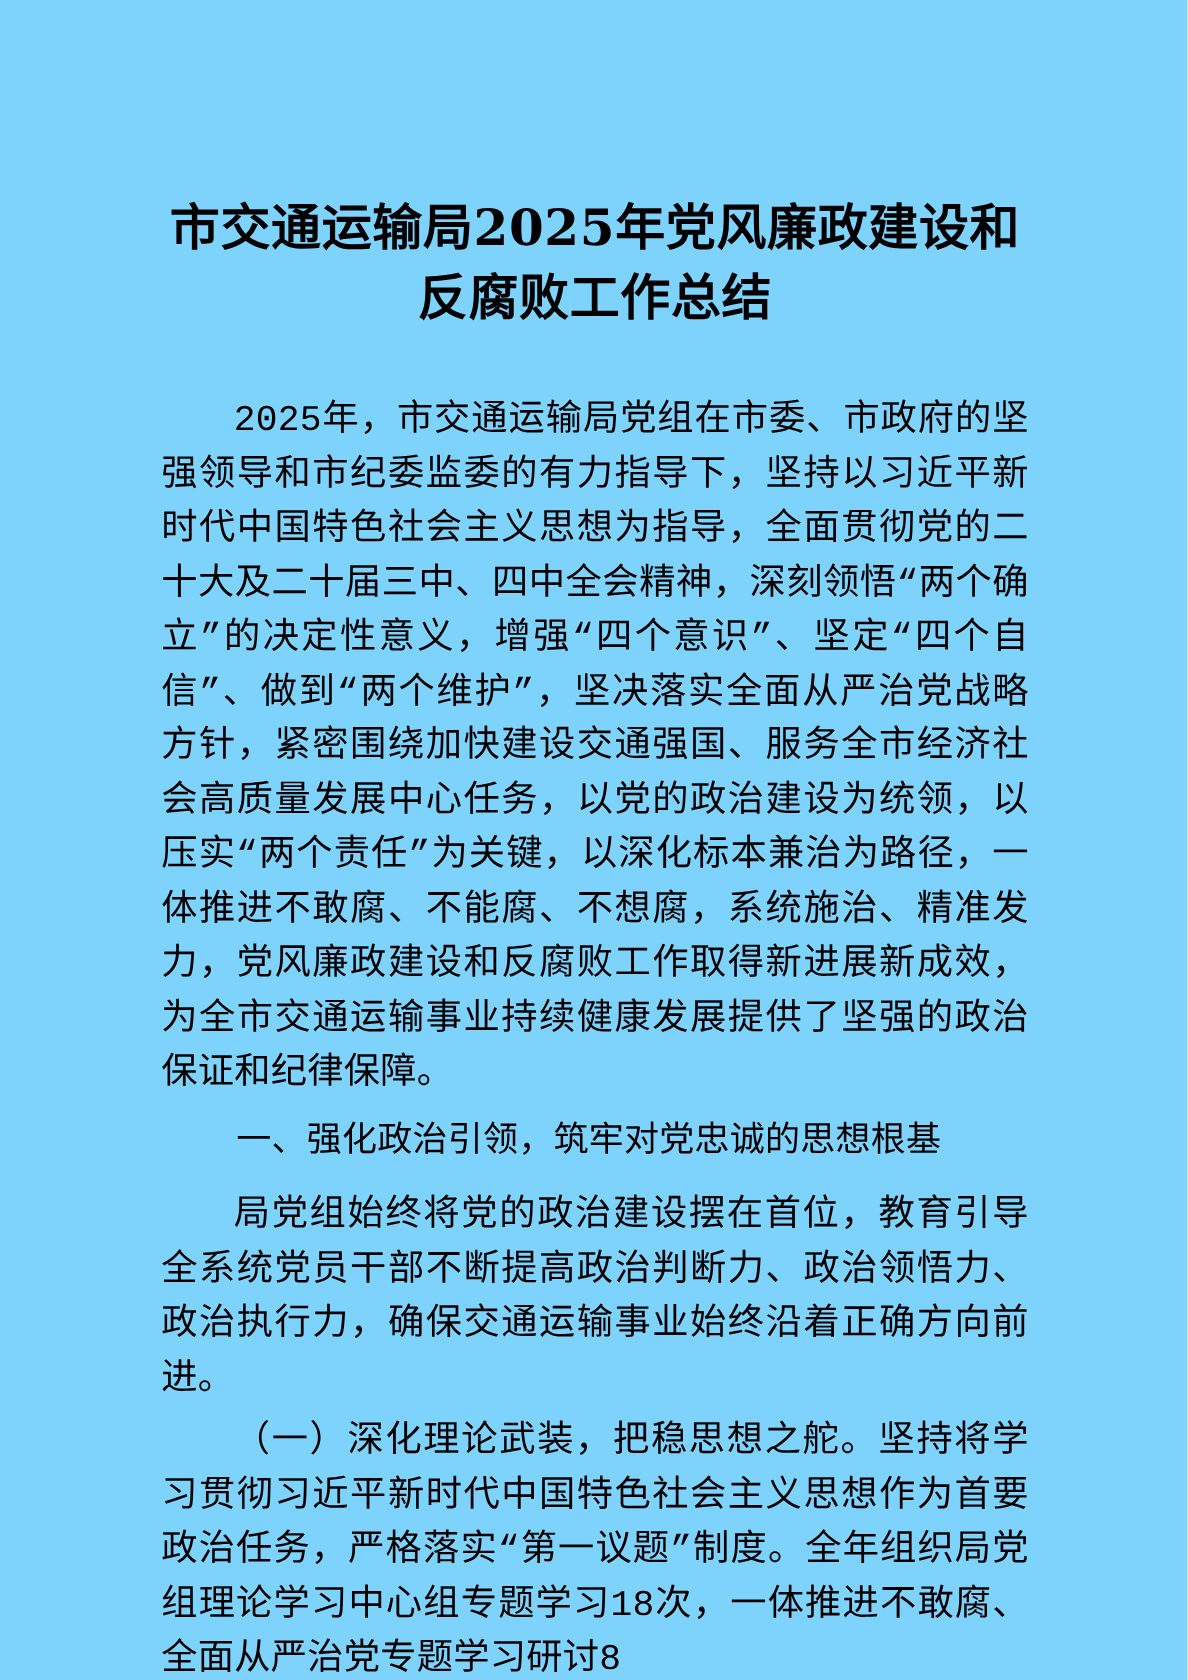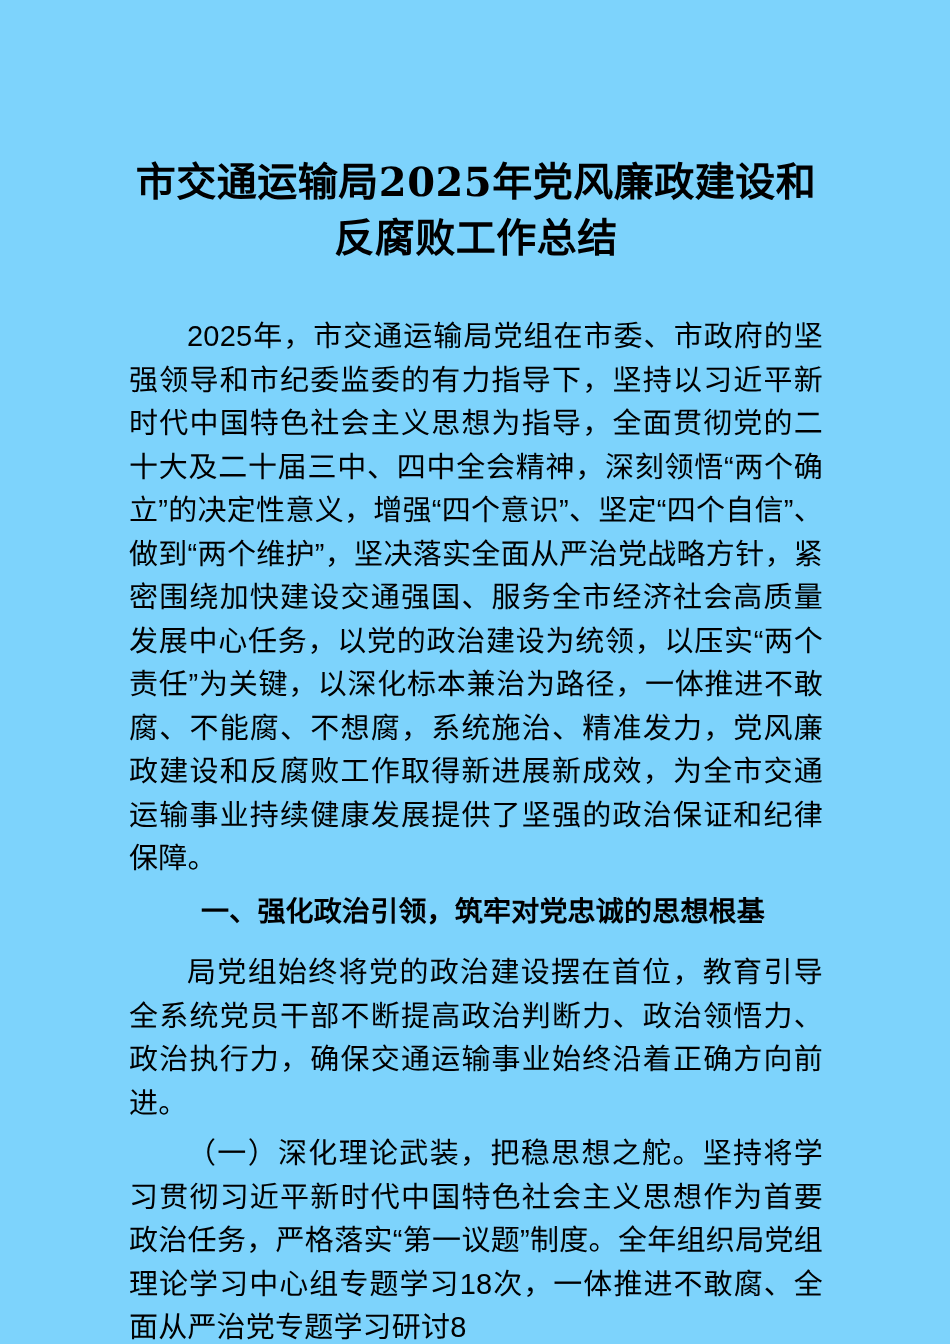--- a/index.html
+++ b/index.html
@@ -39,21 +39,21 @@
     letter-spacing: 0.5px;
     color: #000000;
     padding-top: 155px;
     text-rendering: geometricPrecision;
   }
 
   
   .para {
     margin: 0;
     padding: 0;
-    font-family: Liberation Sans, sans-serif;
+    font-family: Liberation Mono, monospace;
     font-size: 29px;
     line-height: 43.5px;
     color: #000000;
     text-align: justify;
     text-justify: inter-ideograph;
     text-indent: 58px;
     letter-spacing: 0.2px;
     font-weight: 400;
   }
 
@@ -64,25 +64,25 @@
   .para.after-heading {
     margin-top: 18px;
   }
 
   .para.sub-para {
     margin-top: 7px;
   }
 
   
   .section-heading {
-    margin: 16px;
+    margin: 4px;
     padding: 0;
     margin-top: 9px;
     font-family: "DejaVu Sans", "Liberation Sans", sans-serif;
-    font-weight: 700;
+    font-weight: 400;
     font-size: 28px;
     line-height: 43.5px;
     color: #000000;
     text-indent: 56px;
     letter-spacing: 0.2px;
   }
 
   
   .lede {
     font-weight: 400;

